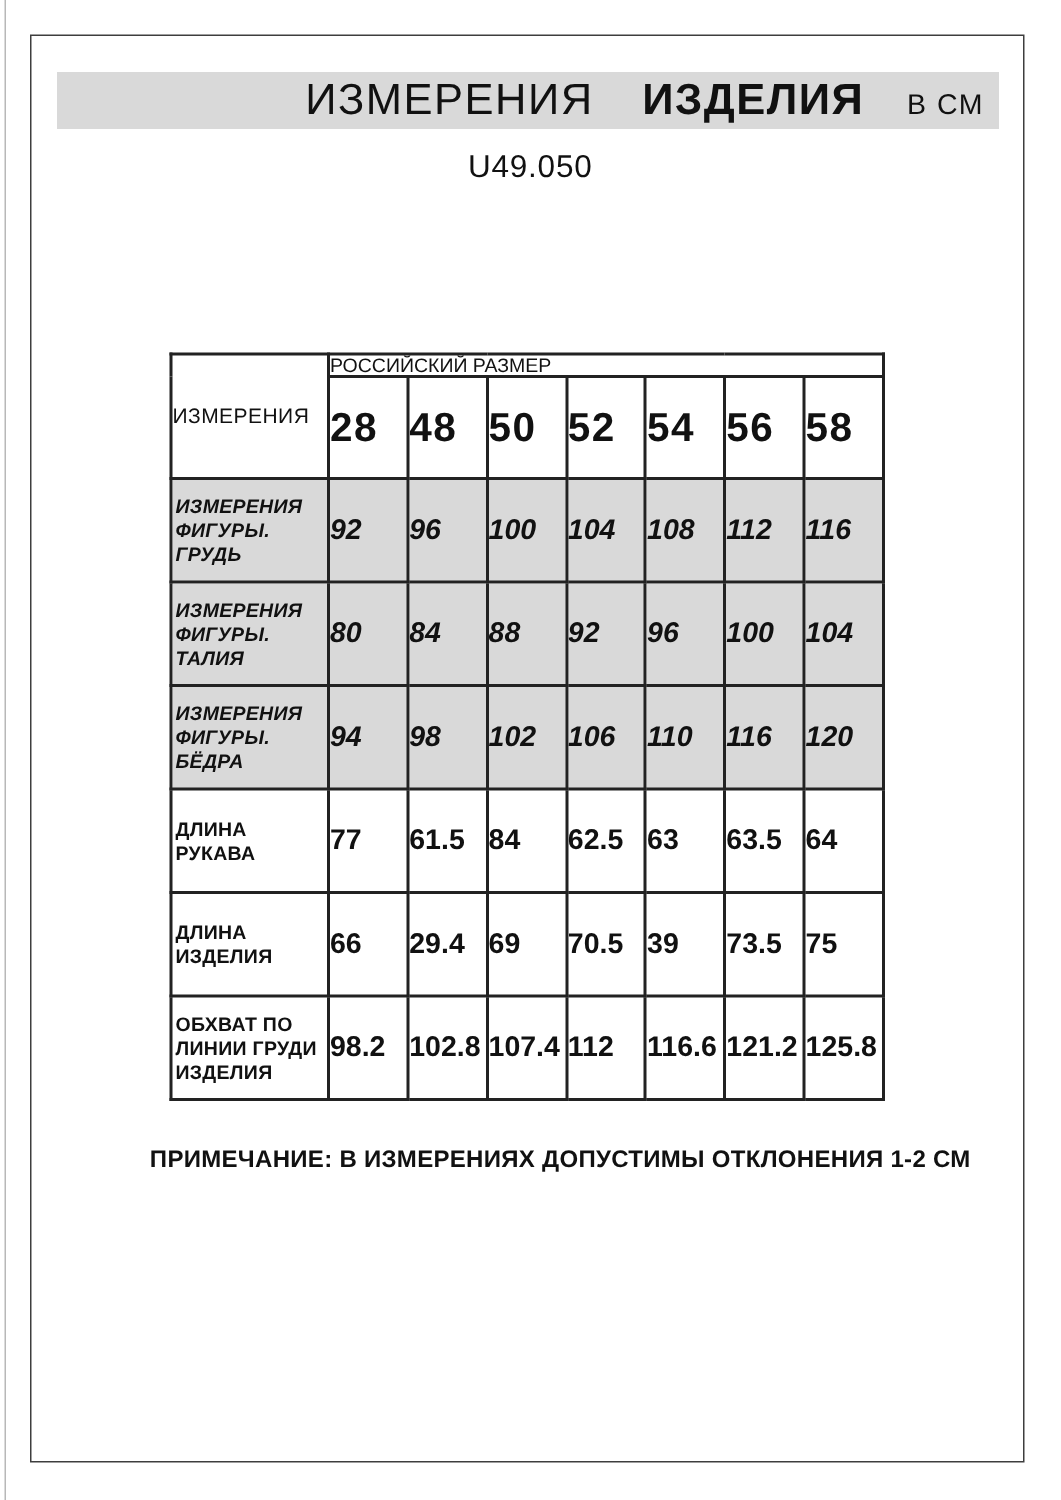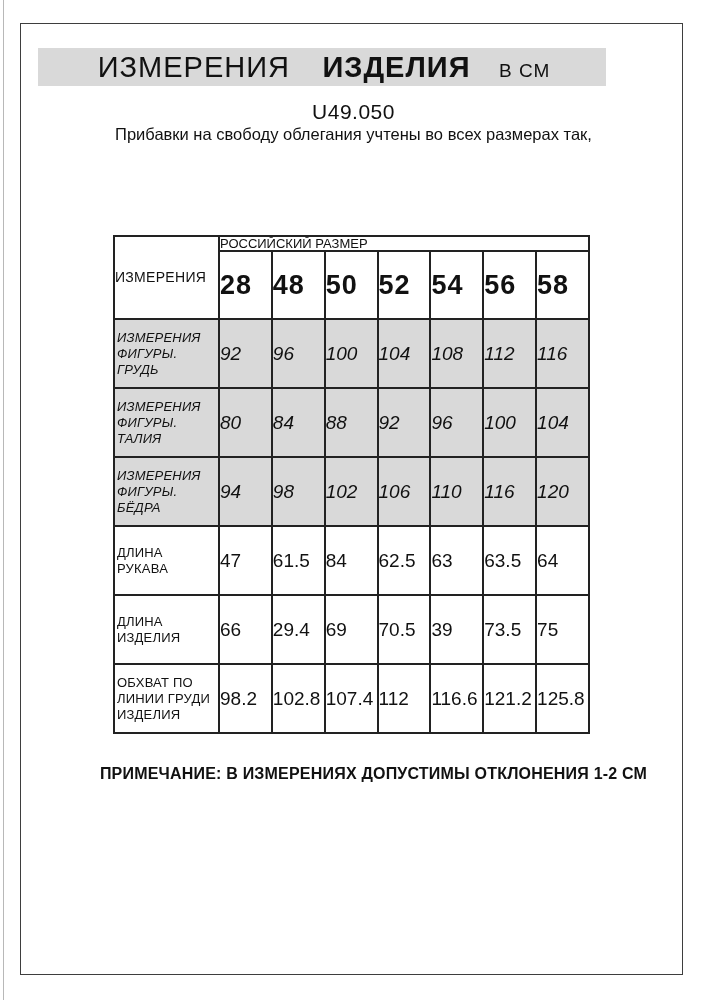--- a/index.html
+++ b/index.html
@@ -15,23 +15,23 @@
   }
   .edge-artifact {
     position: absolute; left: 3px; top: 0; width: 1px; height: 100%;
     background: #b8b8b8;
   }
   .frame {
     position: absolute; left: 20px; top: 23px; width: 663px; height: 952px;
     border: 1.5px solid #3e3e3e;
   }
   .title-bar {
-    position: absolute; left: 38px; top: 48px; width: 568px; height: 38px;
+    position: absolute; left: 38px; top: 48px; width: 628px; height: 38px;
     background: var(--bar);
-    text-align: center; line-height: 38px; white-space: nowrap;
+    text-align: right; line-height: 38px; white-space: nowrap;
   }
   .title-bar .w1 { font-size: 29px; letter-spacing: 1px; margin: 0 14px; }
   .title-bar .w2 { font-size: 29px; font-weight: bold; letter-spacing: 1px; margin: 0 14px; }
   .title-bar .w3 { font-size: 19px; letter-spacing: 1px; margin: 0 10px; }
   .code {
     position: absolute; top: 100px; left: 0; width: 100%;
     text-align: center; font-size: 21px; letter-spacing: 0.5px;
   }
   .desc {
     position: absolute; top: 124px; left: 0; width: 100%;
@@ -44,21 +44,21 @@
   .size-table td {
     border: 2px solid var(--border-dark);
     text-align: left; vertical-align: middle;
     padding: 0; overflow: hidden;
   }
   .c-label { width: 105px; }
   .c-size  { width: 52.85px; }
   .r-group td { height: 12px; font-size: 13px; line-height: 13px; }
   td.corner { font-size: 14px; letter-spacing: 0.3px; background: #fff; }
   .r-sizes td { height: 68px; font-size: 27px; font-weight: bold; letter-spacing: 1px; }
-  .r-data td { height: 69px; font-size: 19px; }
+  .r-data td { height: 69px; font-size: 19px; font-weight: bold; }
   .r-data td.label { font-size: 13px; line-height: 16px; padding: 0 2px; letter-spacing: 0.2px; }
   tr.shaded td { background: var(--shade); font-style: italic; }
   .note {
     position: absolute; top: 765px; left: 0; width: 100%;
     text-align: center; font-weight: bold; font-size: 16px; letter-spacing: 0.2px; margin-left: 20px;
   }
 </style>
 </head>
 <body>
 
@@ -67,21 +67,20 @@
 
 <div class="title-bar">
   <span class="w1">ИЗМЕРЕНИЯ</span>
   <span class="w2">ИЗДЕЛИЯ</span>
   <span class="w3">В СМ</span>
 </div>
 
 <div class="code">U49.050</div>
 
 <div class="desc">
-  <div>Прибавки на свободу облегания учтены во всех размерах так,</div>
 </div>
 
 <table class="size-table">
   <colgroup>
     <col class="c-label">
     <col class="c-size">
       <col class="c-size">
       <col class="c-size">
       <col class="c-size">
       <col class="c-size">
@@ -127,21 +126,21 @@
       <td>94</td>
       <td>98</td>
       <td>102</td>
       <td>106</td>
       <td>110</td>
       <td>116</td>
       <td>120</td>
     </tr>
     <tr class="r-data">
       <td class="label">ДЛИНА РУКАВА</td>
-      <td>47</td>
+      <td>77</td>
       <td>61.5</td>
       <td>84</td>
       <td>62.5</td>
       <td>63</td>
       <td>63.5</td>
       <td>64</td>
     </tr>
     <tr class="r-data">
       <td class="label">ДЛИНА ИЗДЕЛИЯ</td>
       <td>66</td>

